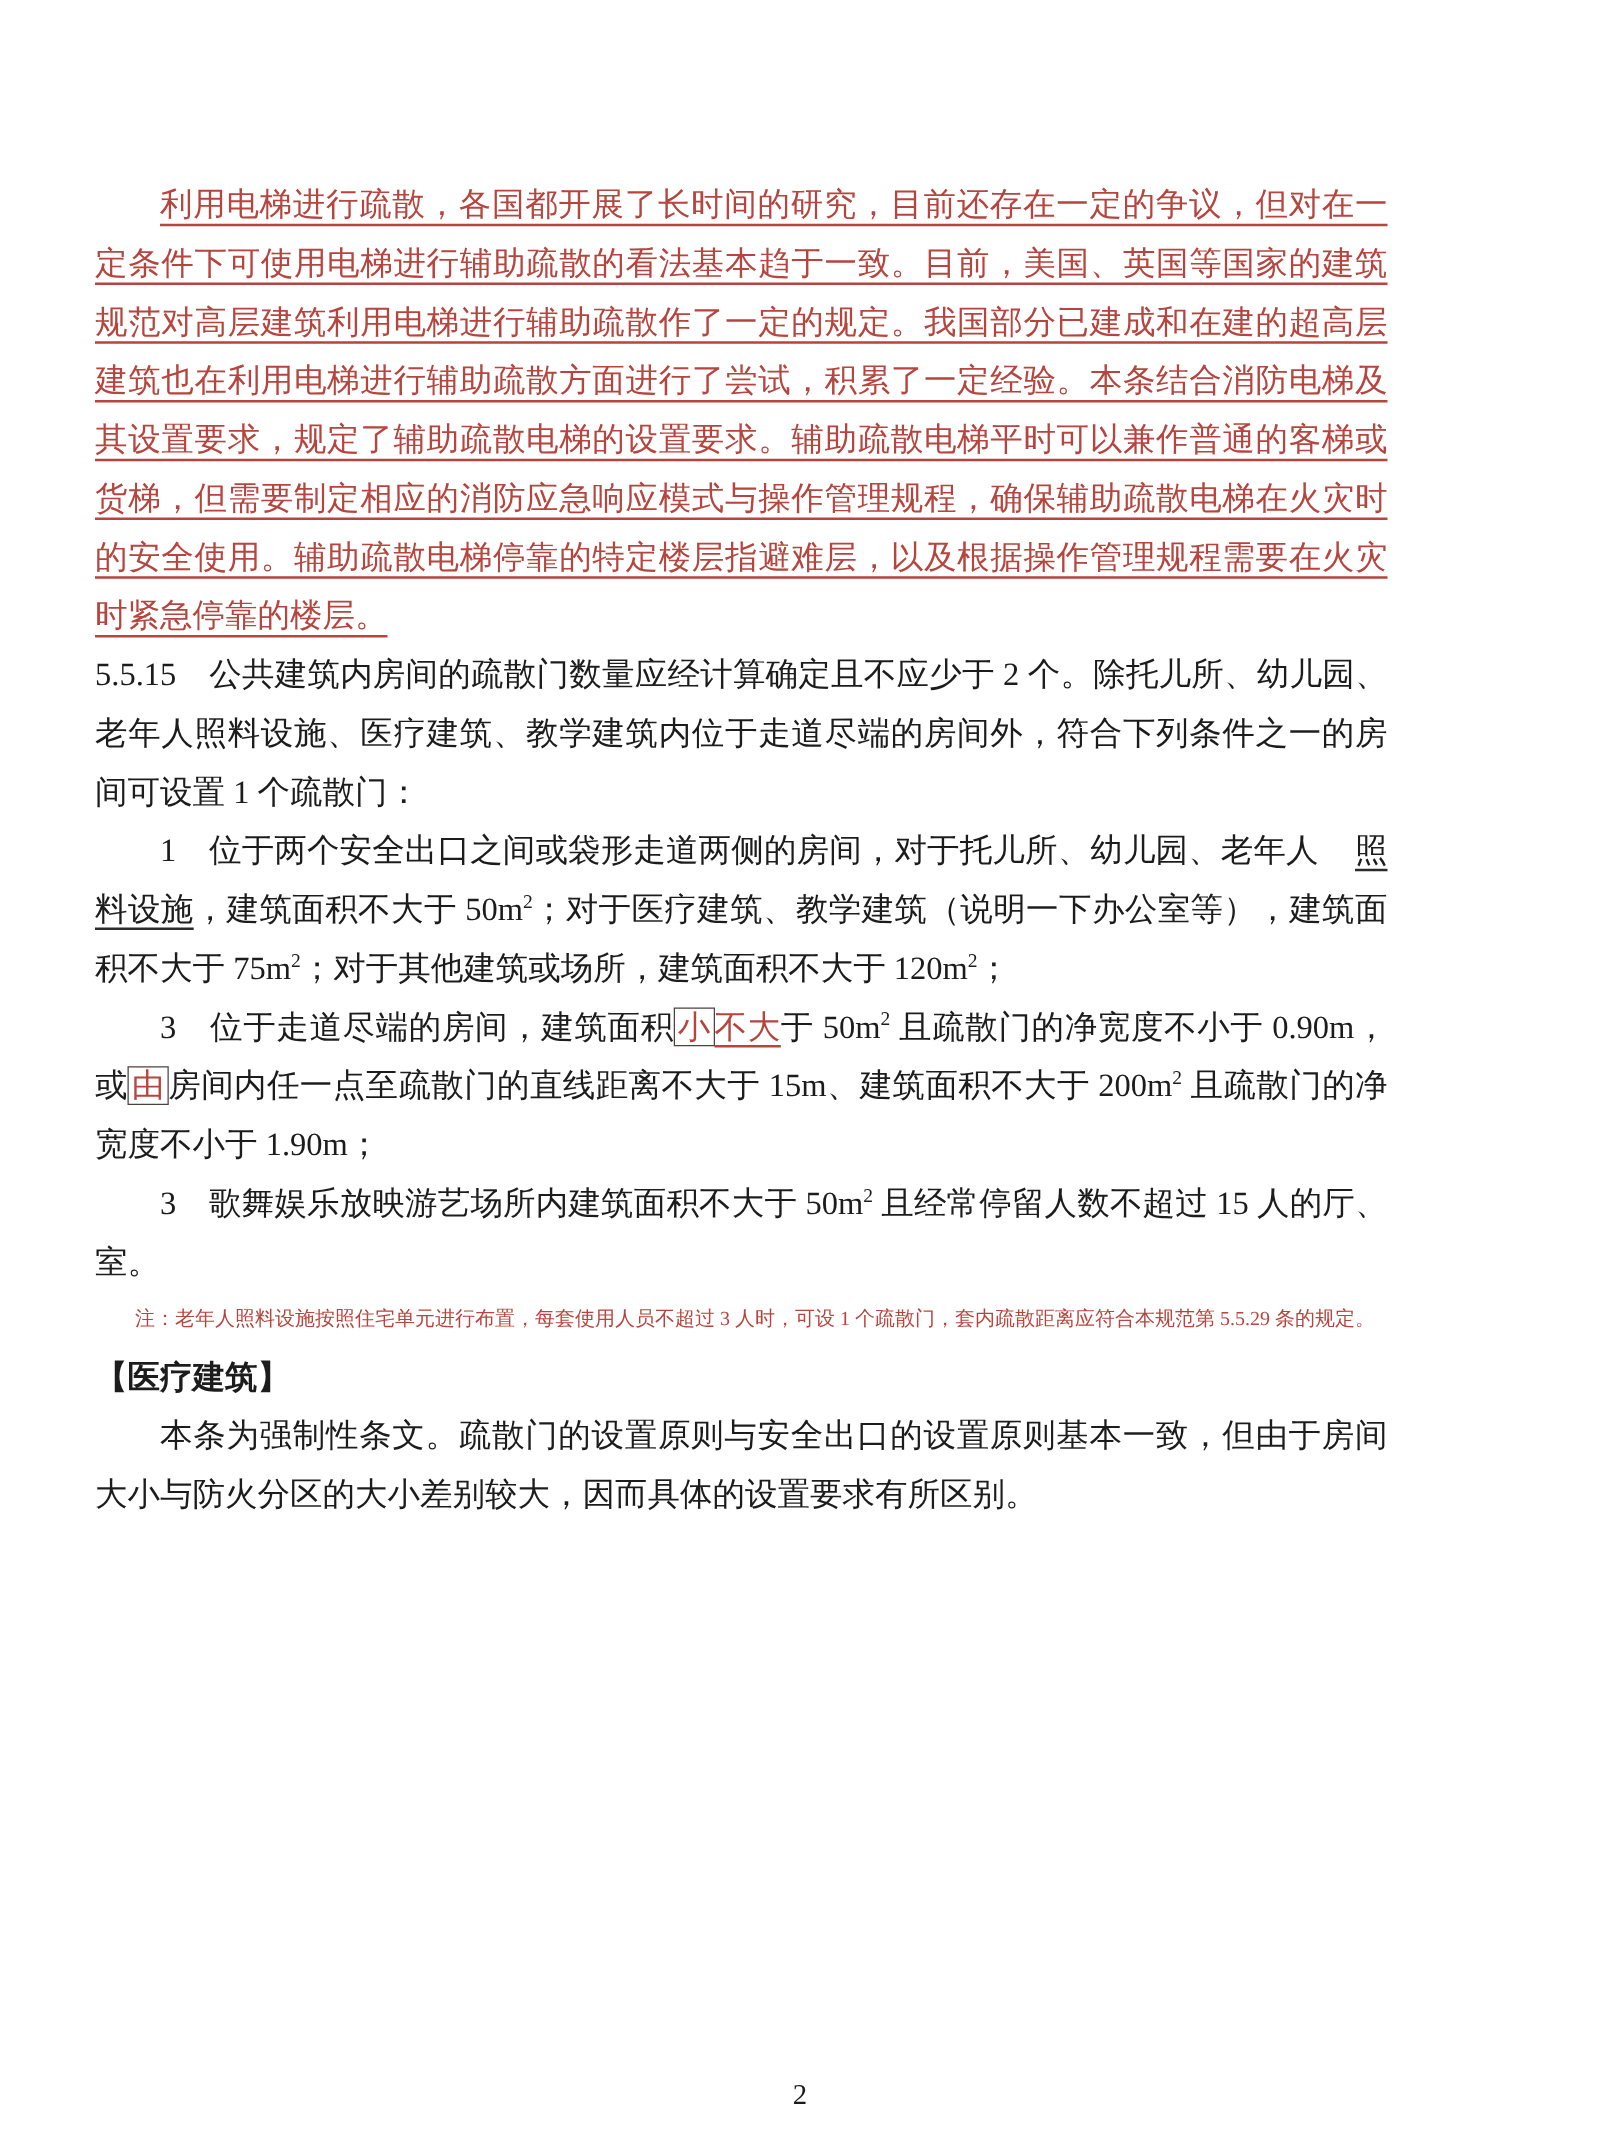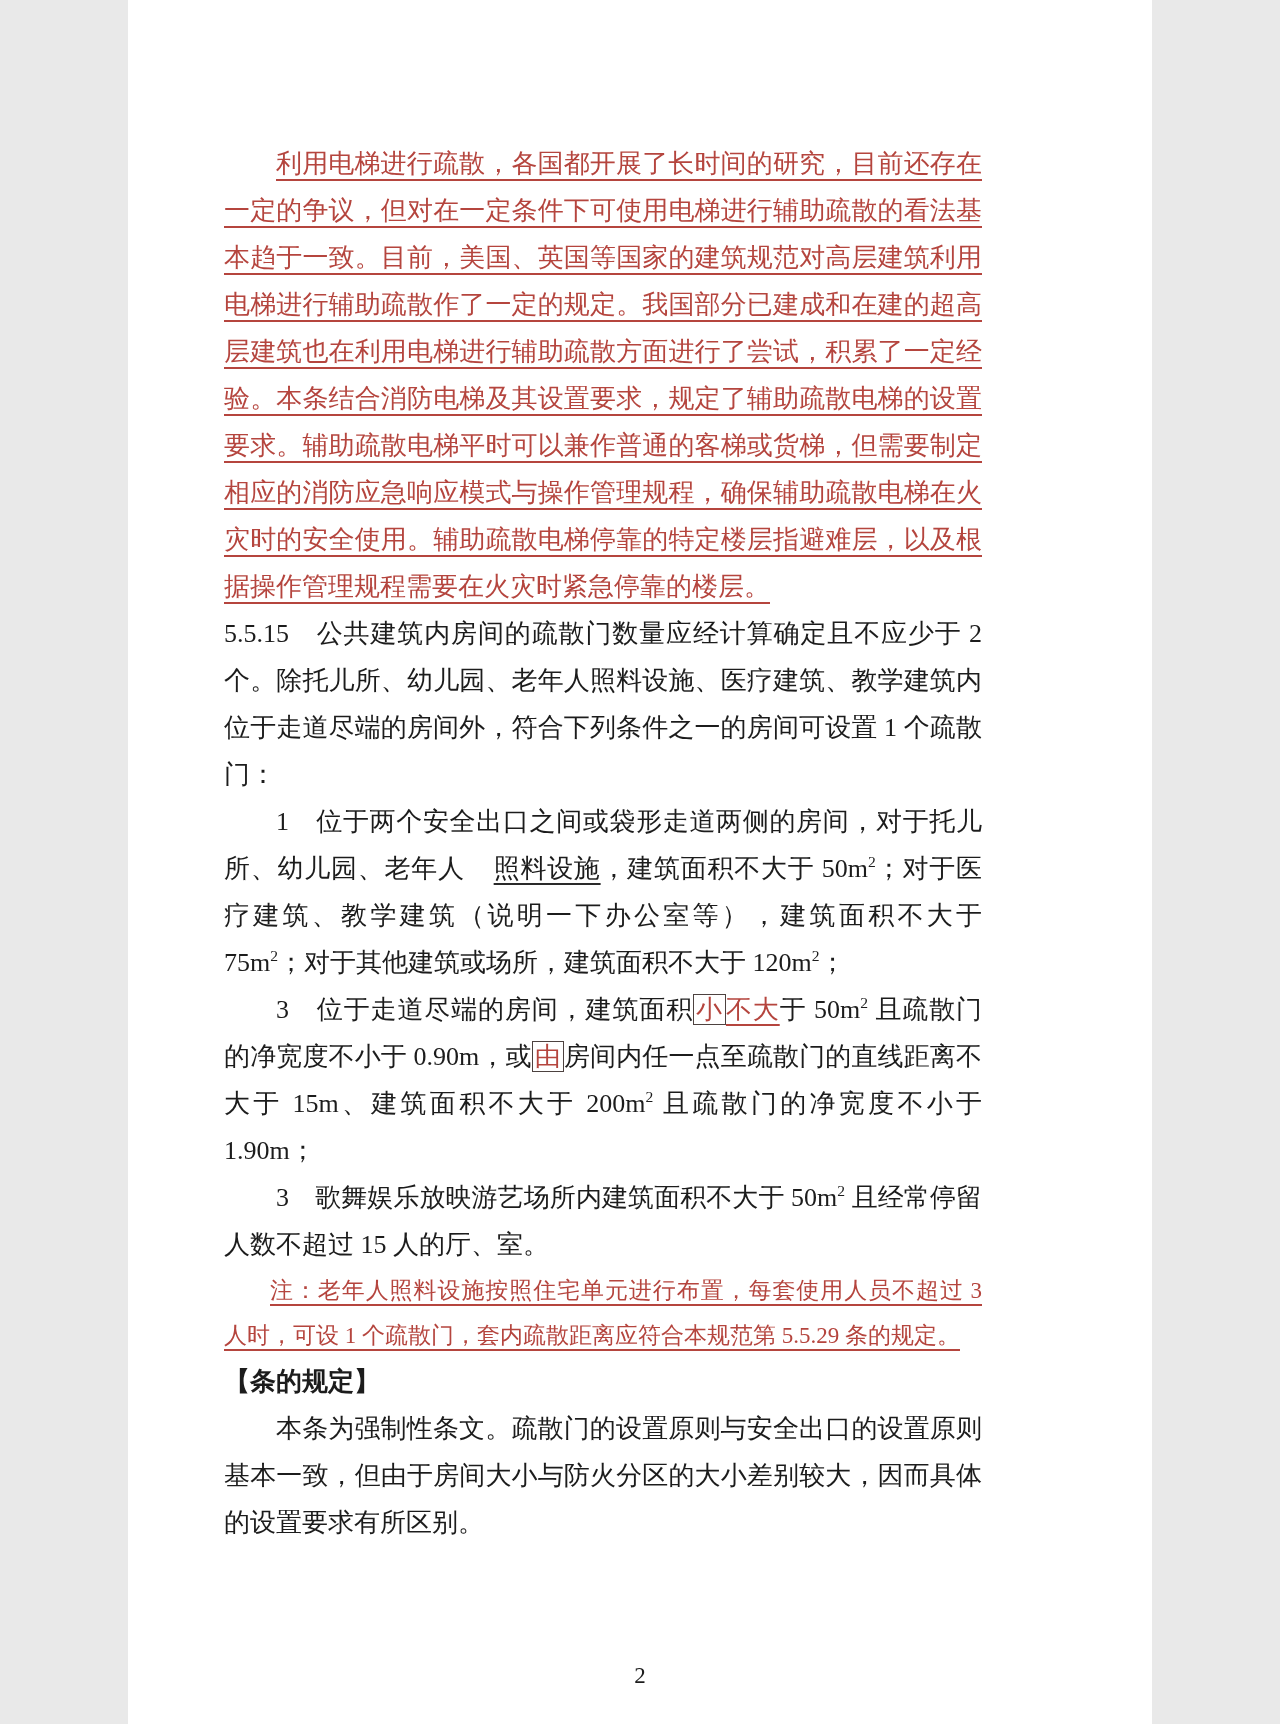--- a/index.html
+++ b/index.html
@@ -1,45 +1,44 @@
 <!DOCTYPE html>
 <html lang="zh" style="--red: #b5453e; --ink: #1c1c1c;"><head>
 <meta charset="utf-8">
 <style>
   html,body{margin:0;padding:0;background:#e9e9e9;}
   .page{
-    width:1024px;
+    width:1280px;
     height:1724px;
     margin:0 auto;
     position:relative;
     background:#ffffff;
     box-sizing:border-box;
-    padding:140px 170px 0 96px;
+    padding:140px 170px 0 76px;
     font-family:"Liberation Serif","DejaVu Serif",serif;
     color:var(--ink,#1c1c1c);
     font-size:26px;
     line-height:47px;
     text-align:justify;
     overflow:hidden;
   }
   p{margin:0;text-indent:2em;}
   p.flush{text-indent:0;}
   
   .redpara{
     color:var(--red,#b5453e);
     text-decoration:underline;
     text-decoration-thickness:2px;
     text-underline-offset:7px;
   }
   .notepara{
     color:var(--red,#b5453e);
-    text-decoration:underline;
     text-decoration-thickness:1.8px;
     text-underline-offset:6px;
-    font-size:23px;
+    font-size:16px;
     line-height:45px;
   }
   .heading{font-weight:bold;text-indent:0;}
   
   .box{
     color:var(--red,#b5453e);
     border:1.5px solid #4d4240;
     padding:0 2px;
   }
   .del{
@@ -76,20 +75,20 @@
   <p class="flush"><span>5.5.15　公共建筑内房间的疏散门数量应经计算确定且不应少于 2 个。除托儿所、幼儿园、老年人照料设施、医疗建筑、教学建筑内位于走道尽端的房间外，符合下列条件之一的房间可设置 1 个疏散门：</span></p>
 
   <p><span>1　位于两个安全出口之间或袋形走道两侧的房间，对于托儿所、幼儿园、老年人</span><span class="ins">照料设施</span><span>，建筑面积不大于 50m</span><sup>2</sup><span>；对于医疗建筑、教学建筑（说明一下办公室等），建筑面积不大于 75m</span><sup>2</sup><span>；对于其他建筑或场所，建筑面积不大于 120m</span><sup>2</sup><span>；</span></p>
 
   <p><span>3　位于走道尽端的房间，建筑面积</span><span class="box">小</span><span class="del">不大</span><span>于 50m</span><sup>2</sup><span> 且疏散门的净宽度不小于 0.90m，或</span><span class="box">由</span><span>房间内任一点至疏散门的直线距离不大于 15m、建筑面积不大于 200m</span><sup>2</sup><span> 且疏散门的净宽度不小于 1.90m；</span></p>
 
   <p><span>3　歌舞娱乐放映游艺场所内建筑面积不大于 50m</span><sup>2</sup><span> 且经常停留人数不超过 15 人的厅、室。</span></p>
 
   <p class="notepara"><span>注：老年人照料设施按照住宅单元进行布置，每套使用人员不超过 3 人时，可设 1 个疏散门，套内疏散距离应符合本规范第 5.5.29 条的规定。</span></p>
 
-  <p class="heading"><span>【条的规定】</span></p>
+  <p class="heading"><span>【医疗建筑】</span></p>
 
   <p><span>本条为强制性条文。疏散门的设置原则与安全出口的设置原则基本一致，但由于房间大小与防火分区的大小差别较大，因而具体的设置要求有所区别。</span></p>
 
 
 
   <div class="page-number">2</div>
 </div>
 
 </body></html>

